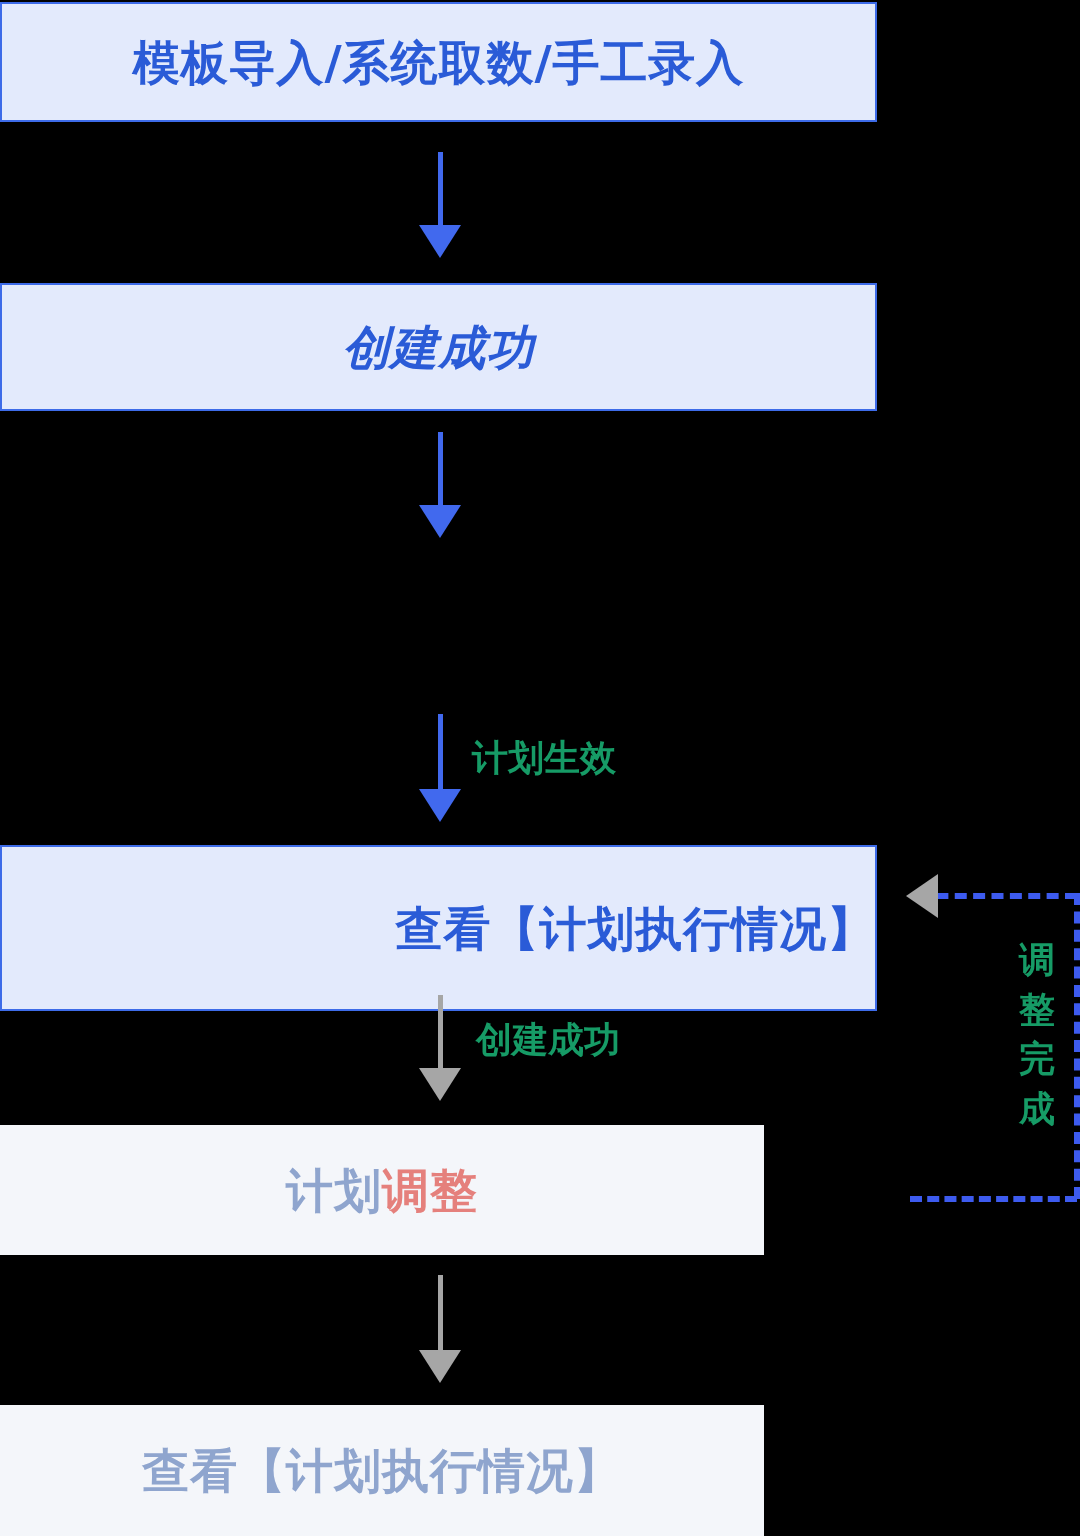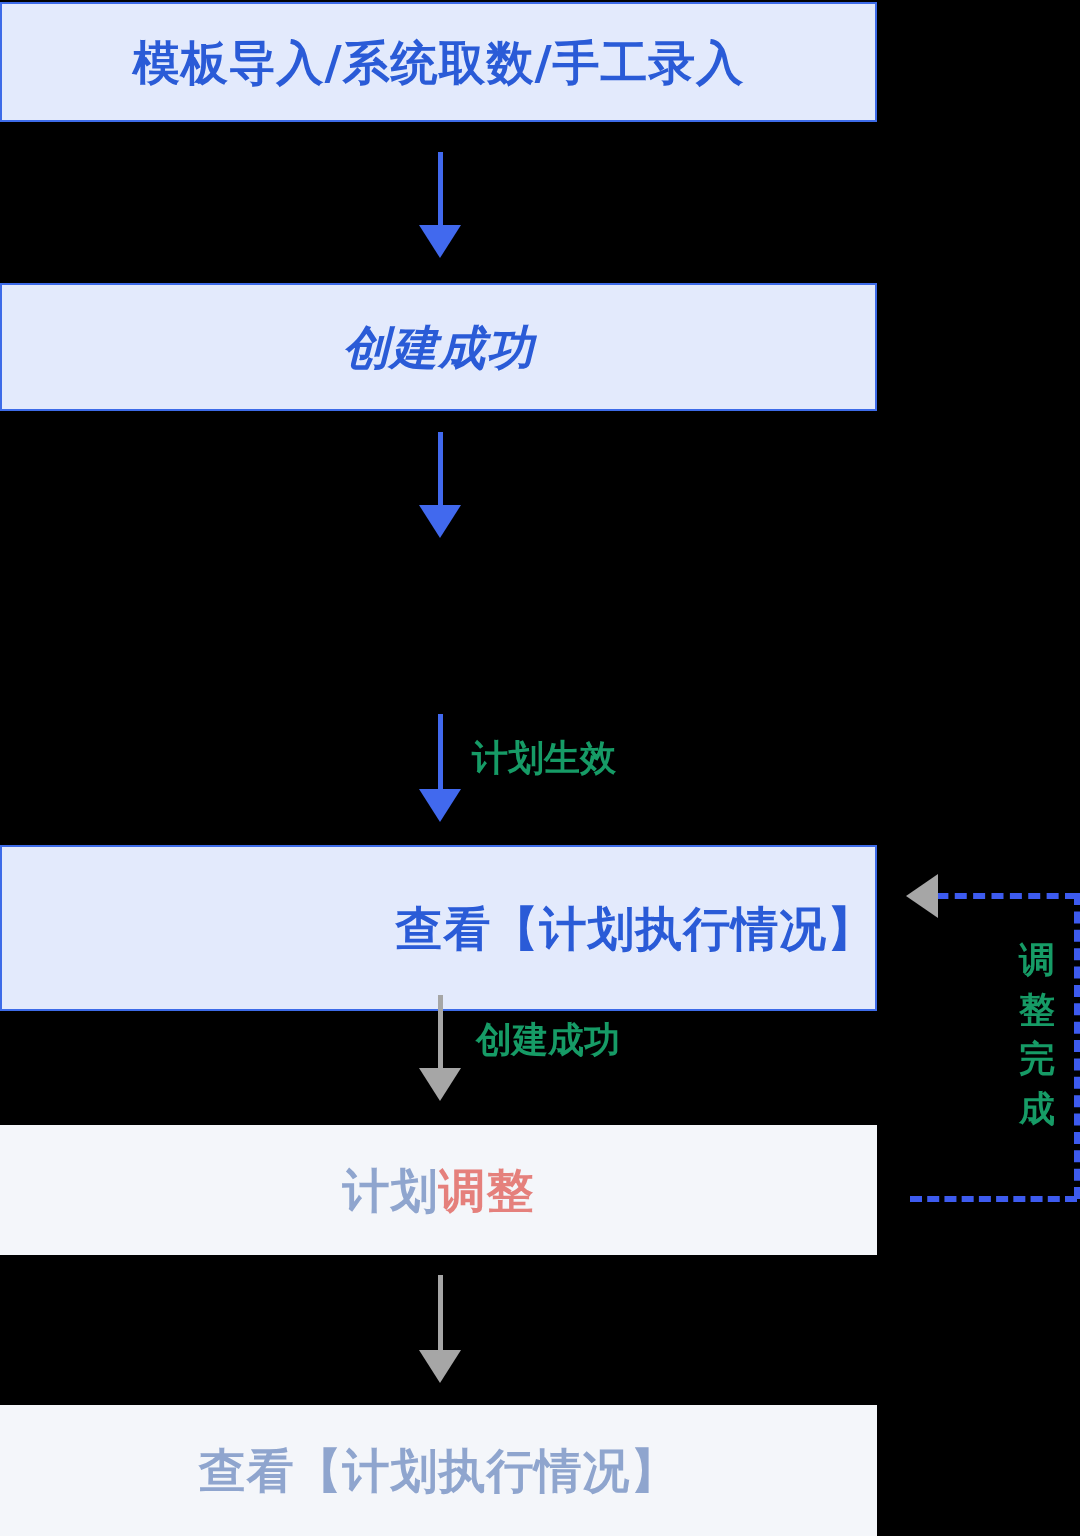--- a/index.html
+++ b/index.html
@@ -42,21 +42,21 @@
   }
 
   .node.primary {
     background: #E3EAFC;
     border: 2px solid #3D6BE8;
     width: 877px;
   }
   .node.muted {
     background: #F4F6FA;
     border: none;
-    width: 877px;
+    width: 764px;
   }
 
   .txt-blue   { color: #2A5BD7; }
   .txt-red    { color: #F04438; }
   .txt-green  { color: #169B66; }
   .txt-gblue  { color: #8FA5CE; }
   .txt-gred   { color: #E5807C; }
 
   
   #node-1 { top: 2px;    height: 120px; }

